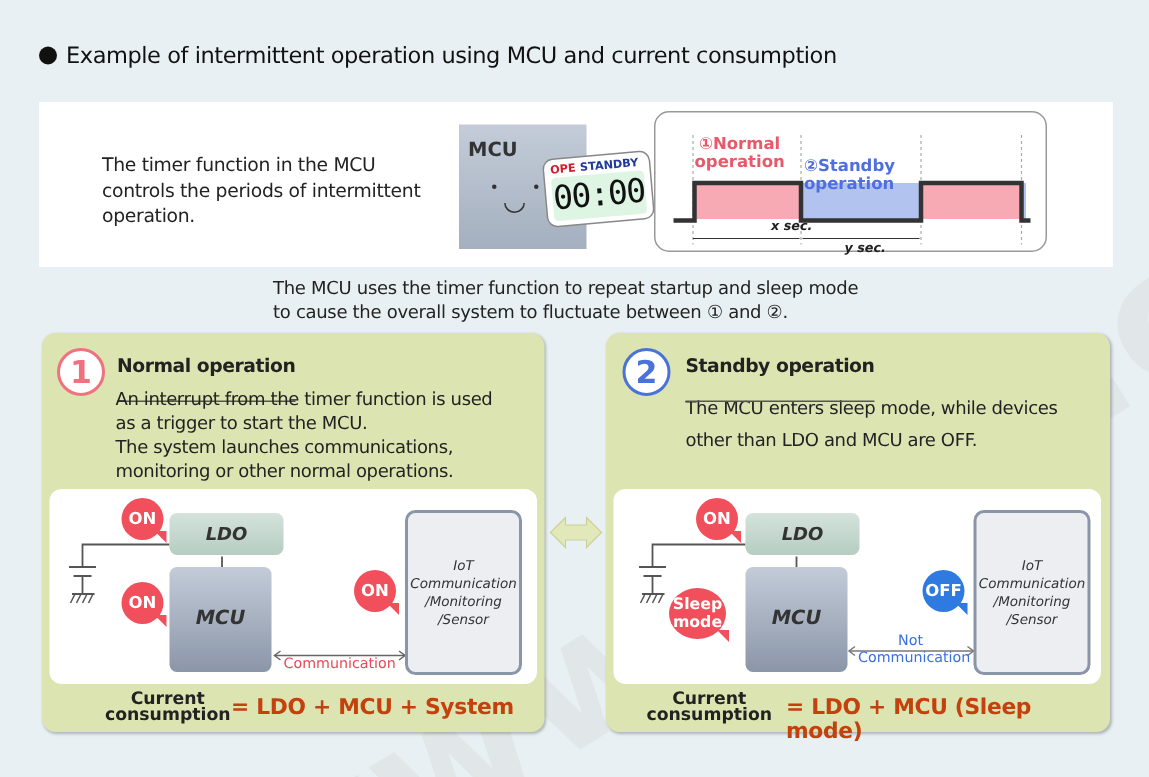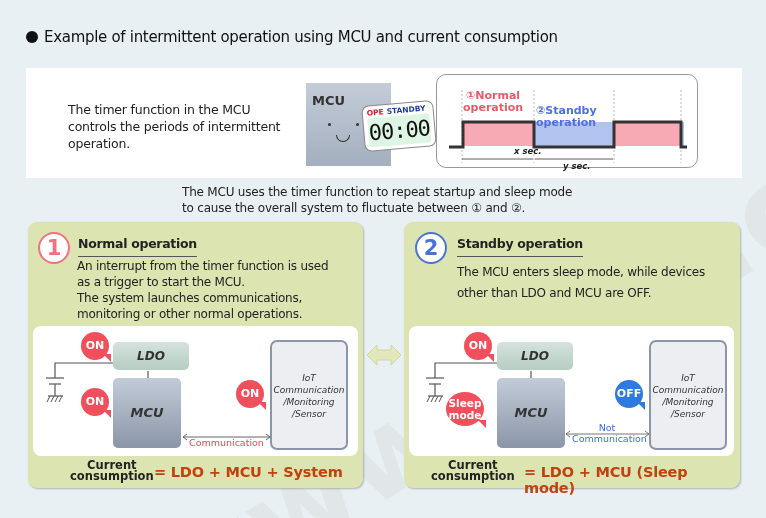--- a/index.html
+++ b/index.html
@@ -33,21 +33,21 @@
   .mid-text { left: 182px; top: 184px; font-size: 12px; line-height: 16px; color: #222; letter-spacing: -0.2px; }
 
   .card { top: 222px; height: 266px; background: #dce4b1; border-radius: 9px; box-shadow: 1px 1px 2px rgba(0,0,0,0.25); }
   .card.c1 { left: 28px; width: 335px; }
   .card.c2 { left: 404px; width: 336px; }
 
   .num-circle { width: 32px; height: 32px; border-radius: 50%; border: 2px solid; background: #fff; font-size: 21px; font-weight: bold; text-align: center; line-height: 28px; }
   .num-circle.red { border-color: #f0727e; color: #f0727e; }
   .num-circle.blue { border-color: #4a73d9; color: #4a73d9; }
 
-  .card-head { font-size: 12.5px; font-weight: bold; color: #222; border-bottom: 1.5px solid #555; padding-bottom: 5px; letter-spacing: -0.3px; }
+  .card-head { font-size: 12.5px; font-weight: bold; color: #222; border-bottom: 1.5px solid #555; padding-bottom: 16px; letter-spacing: -0.3px; }
   .card-body { font-size: 12px; line-height: 16px; color: #222; letter-spacing: -0.25px; }
 
   .inner { background: #fff; border-radius: 8px; height: 130px; top: 104px; }
 
   .ldo { width: 76px; height: 28px; background: linear-gradient(180deg, #d4e3dc, #b6cdc1); border-radius: 5px; font-size: 12px; font-weight: bold; font-style: italic; text-align: center; line-height: 28px; color: #333; }
   .mcu-box { width: 68px; height: 70px; background: linear-gradient(180deg, #c3cbd8, #8b96a8); border-radius: 5px; font-size: 13px; font-weight: bold; font-style: italic; text-align: center; line-height: 70px; color: #333; }
   .iot-box { width: 78px; height: 110px; background: #eceef1; border: 2px solid #8a95a8; border-radius: 7px; font-size: 9px; font-style: italic; text-align: center; color: #333; padding-top: 30px; line-height: 12px; }
 
   .bubble { width: 28px; height: 28px; border-radius: 50%; color: #fff; font-size: 11px; font-weight: bold; text-align: center; line-height: 28px; }
   .bubble.red { background: #f04f5b; }

